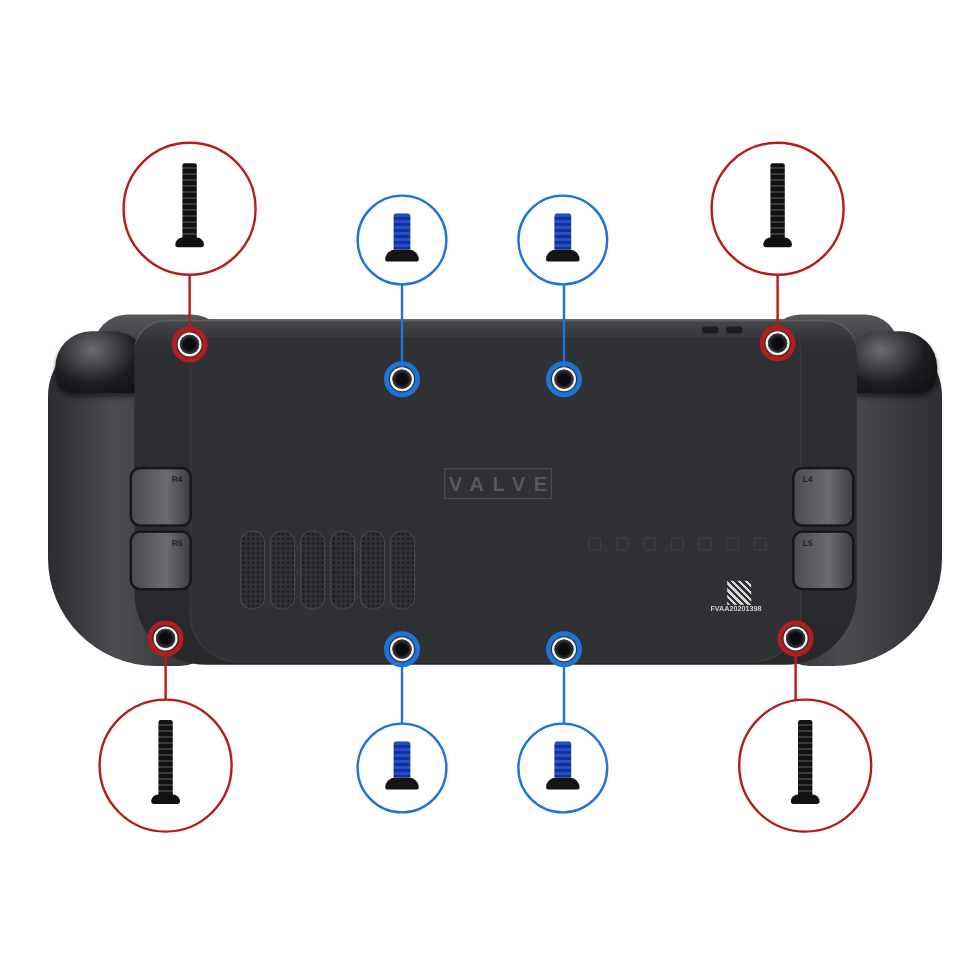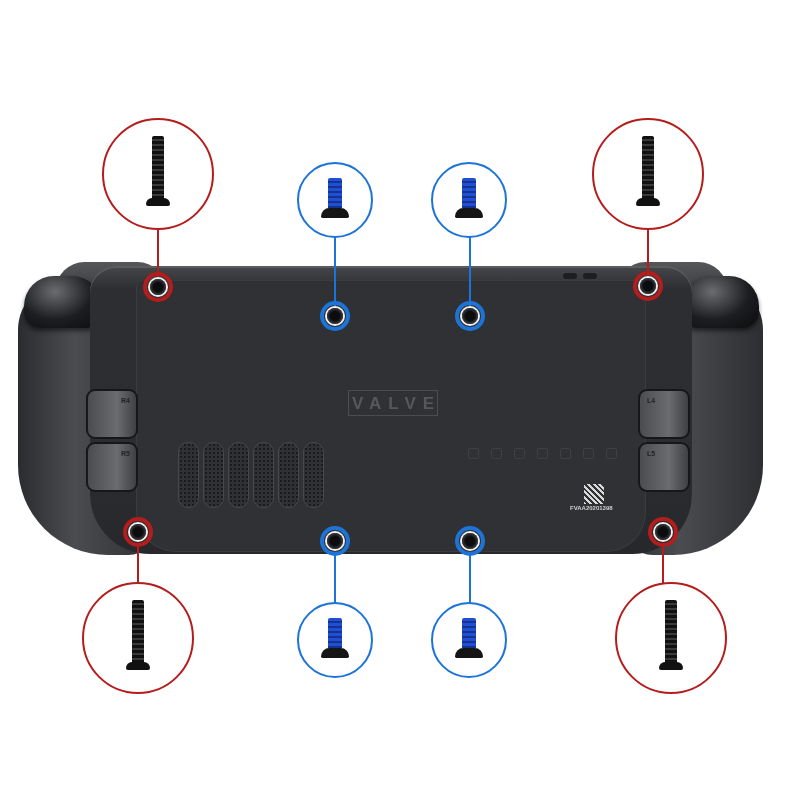--- a/index.html
+++ b/index.html
@@ -1,21 +1,21 @@
 <!DOCTYPE html>
 <html><head>
 <meta charset="utf-8">
 <style>
   html, body { margin: 0; padding: 0; }
   body { width: 800px; height: 800px; background: #ffffff; position: relative; overflow: hidden;
          font-family: "Liberation Sans", sans-serif; }
   .abs { position: absolute; }
 
   
-  .device { left: 18px; top: 262px; width: 745px; height: 295px; }
+  .device { left: 40px; top: 262px; width: 745px; height: 295px; }
   .grip { position: absolute; top: 18px; width: 140px; height: 275px; background: linear-gradient(90deg,#2a2c30,#4a4c50 40%,#2c2e32);
           border-radius: 40px 40px 70px 70px; }
   .grip.left { left: 0; border-radius: 50px 30px 30px 90px; }
   .grip.right { right: 0; border-radius: 30px 50px 90px 30px; }
   .stick { position: absolute; top: 14px; width: 78px; height: 52px; border-radius: 30px 30px 16px 16px;
            background: radial-gradient(ellipse at 40% 30%, #6a6c70 0%, #1c1d20 55%, #0c0c0e 100%); box-shadow: 0 3px 4px rgba(0,0,0,.5); }
   .stick.left { left: 6px; }
   .stick.right { right: 4px; }
   .shoulder { position: absolute; top: 0; height: 34px; width: 110px; background: linear-gradient(#55575b,#35373b); border-radius: 30px 30px 6px 6px; }
   .shoulder.left { left: 38px; }

